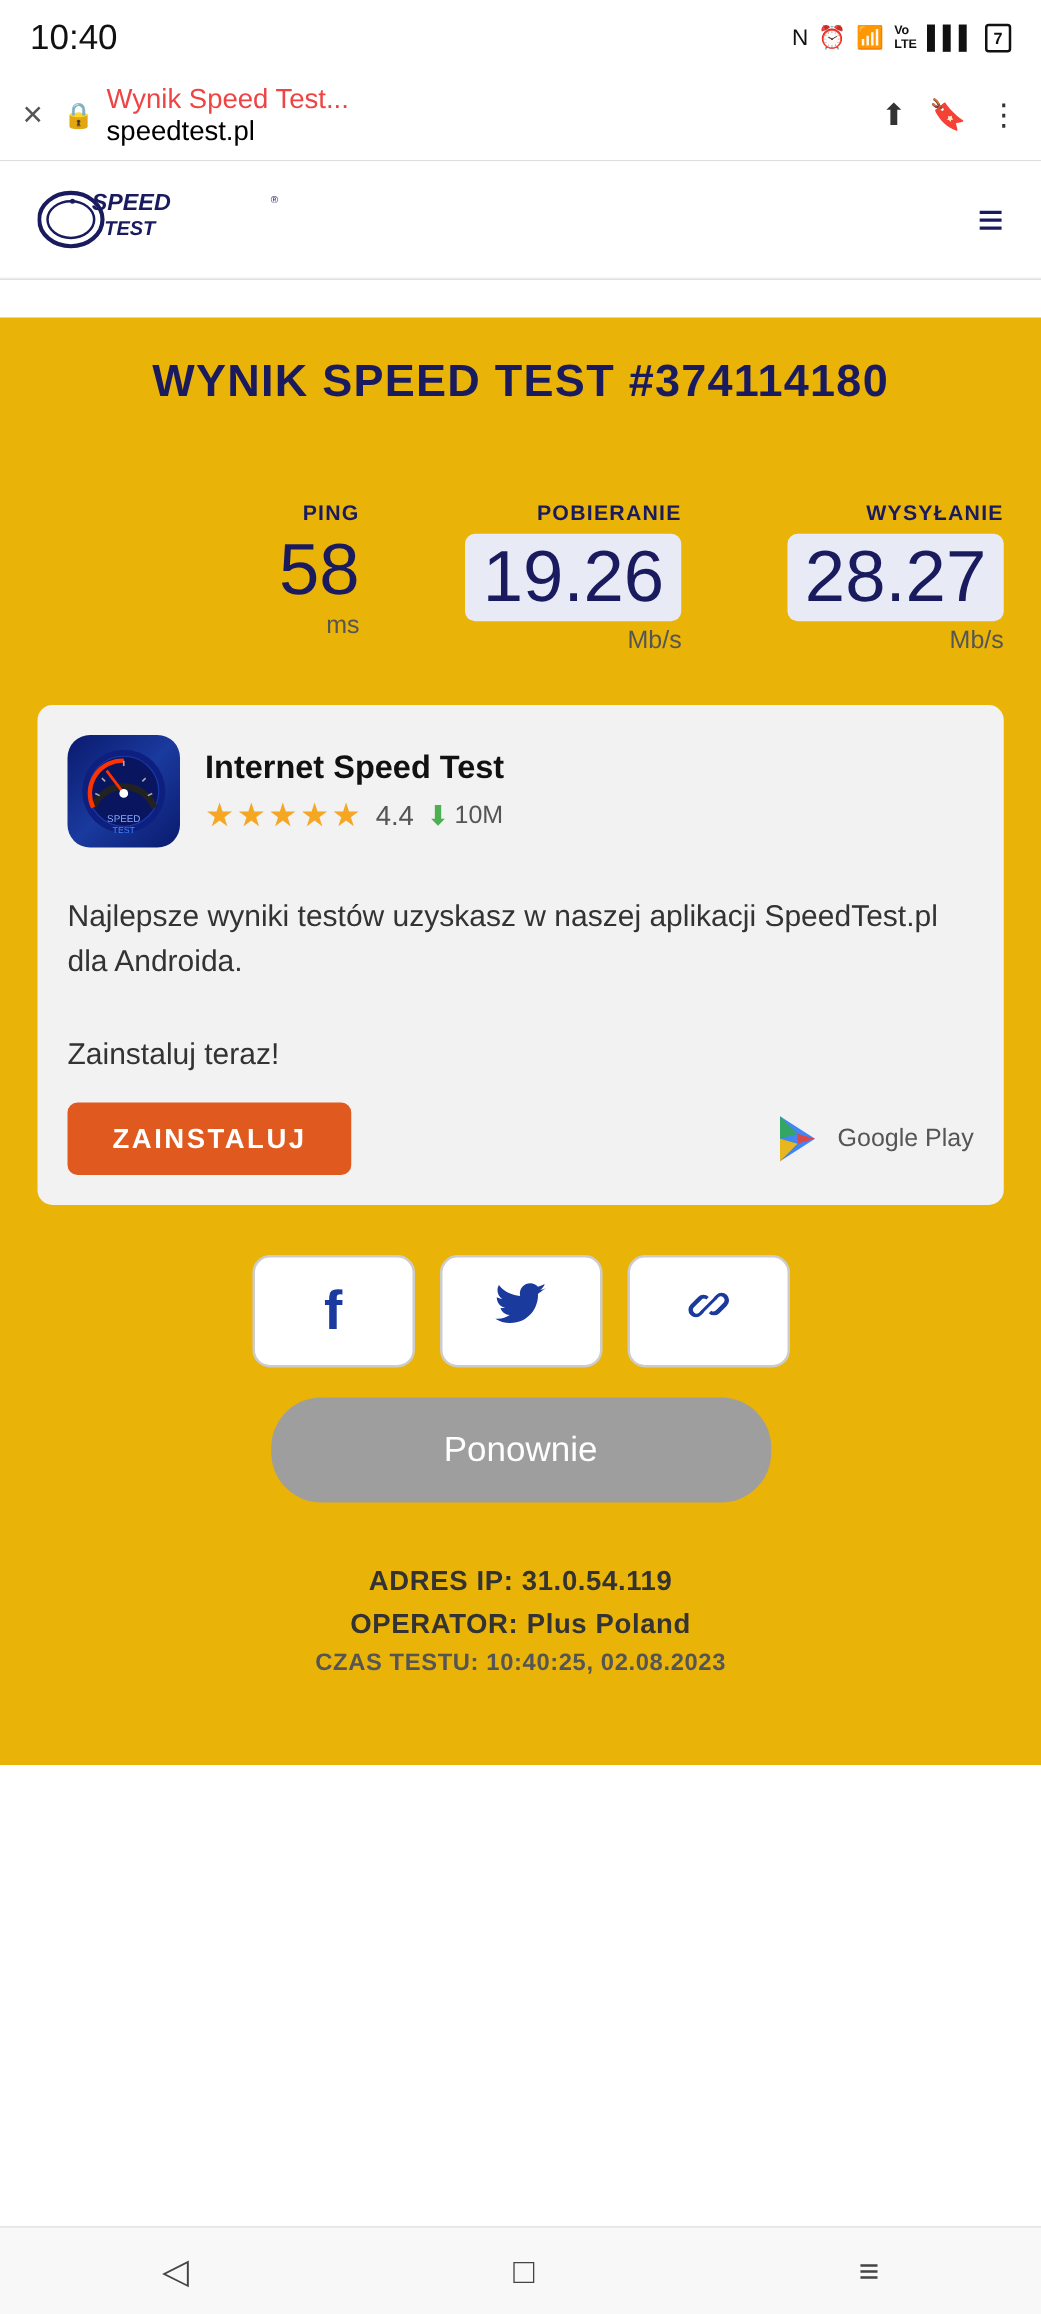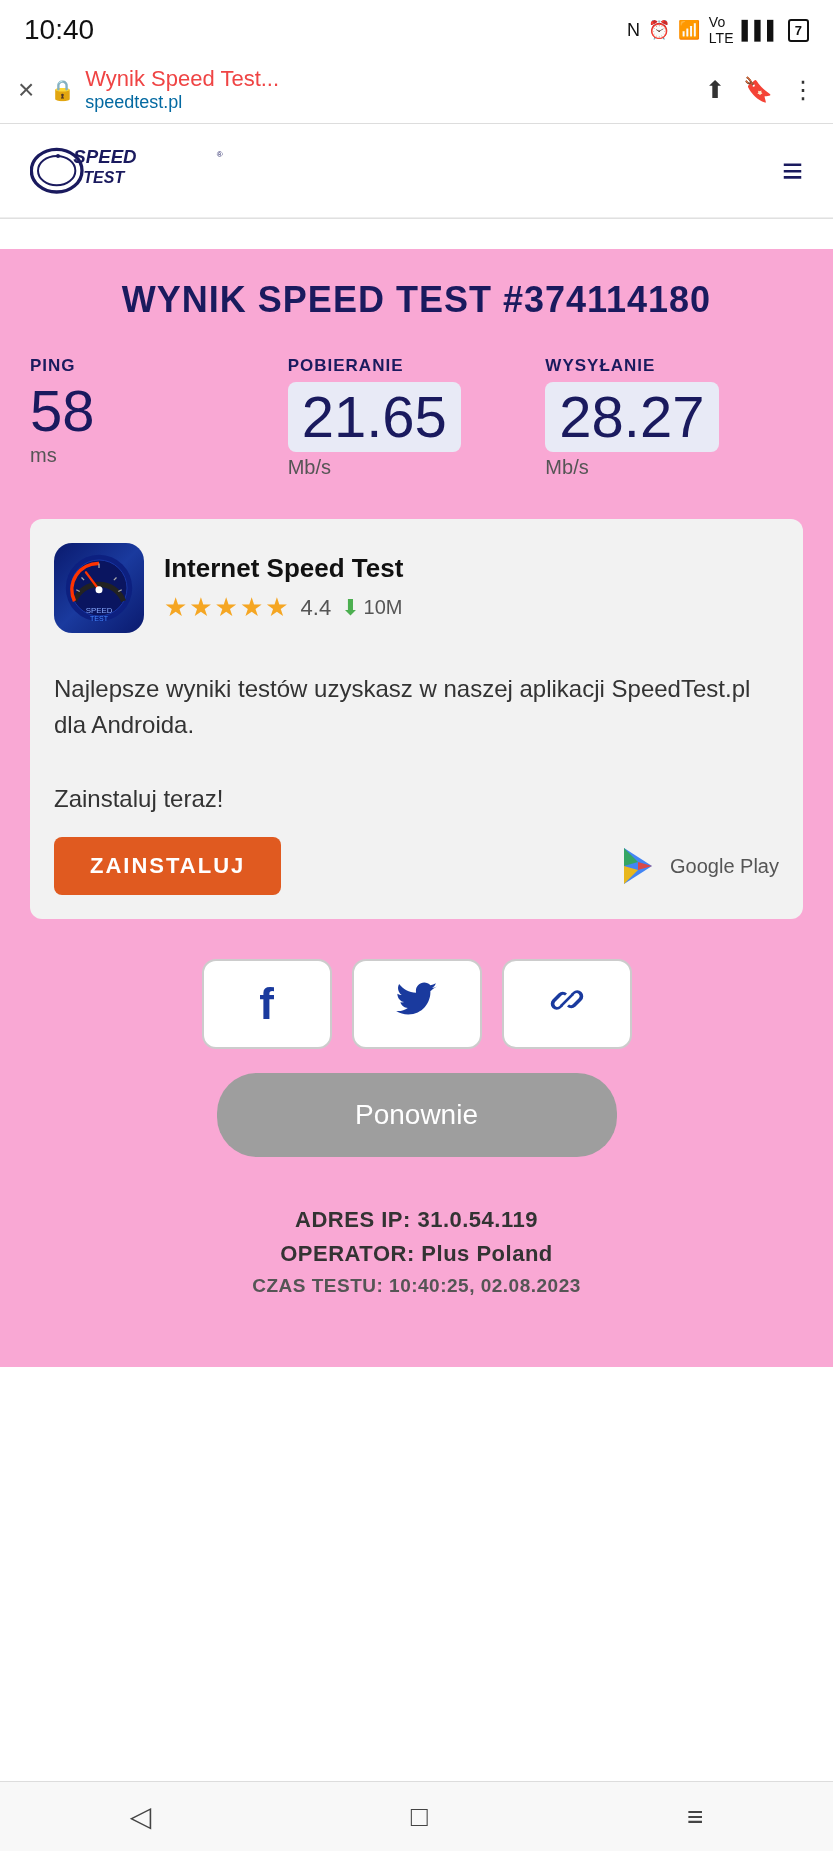--- a/index.html
+++ b/index.html
@@ -70,22 +70,22 @@
     }
     .browser-title-block {
       display: flex;
       flex-direction: column;
     }
     .browser-title {
       font-size: 22px;
       color: #ef4444;
     }
     .browser-url {
-      font-size: 18px;
-      color: #0369a1;
+      font-size: 22px;
+      color: #000000;
     }
     .browser-actions {
       display: flex;
       gap: 18px;
       align-items: center;
     }
     .browser-action-icon {
       font-size: 24px;
       color: #333;
       cursor: pointer;
@@ -109,43 +109,44 @@
     }
     .hamburger-icon {
       font-size: 36px;
       color: #1a1a5e;
       cursor: pointer;
     }
 
     
     .main-content {
       padding: 30px 30px;
-      background: #f9a8d4;
+      background: #eab308;
     }
 
     
     .page-title {
       text-align: center;
       font-size: 36px;
       font-weight: 900;
       color: #1a1a5e;
       letter-spacing: 1px;
       margin-bottom: 35px;
     }
 
     
     .stats-row {
       display: flex;
       justify-content: space-around;
       align-items: flex-start;
       margin-bottom: 40px;
     }
     .stat-item {
-      text-align: left;
+      text-align: right;
       flex: 1;
+      margin-top: 40px;
     }
     .stat-label {
       font-size: 17px;
       font-weight: 700;
       color: #1a1a5e;
       letter-spacing: 1px;
       margin-bottom: 6px;
     }
     .stat-value {
       font-size: 58px;
@@ -357,21 +358,21 @@
   </style>
 </head>
 <body>
 
 <div class="status-bar">
   <span class="status-time">10:40</span>
   <div class="status-icons">
     <span class="status-icon">N</span>
     <span class="status-icon">⏰</span>
     <span class="status-icon">📶</span>
-    <span class="status-icon" style="font-size:14px;font-weight:normal;">Vo<br style="line-height:0">LTE</span>
+    <span class="status-icon" style="font-size:10px;font-weight:bold;">Vo<br style="line-height:0">LTE</span>
     <span class="status-icon">▌▌▌</span>
     <span class="battery-icon">7</span>
   </div>
 </div>
 
 <div class="browser-bar">
   <span class="browser-close">×</span>
   <div class="browser-url-area">
     <span class="lock-icon">🔒</span>
     <div class="browser-title-block">
@@ -407,21 +408,21 @@
   <h1 class="page-title">WYNIK SPEED TEST #374114180</h1>
 
   <div class="stats-row">
     <div class="stat-item">
       <div class="stat-label">PING</div>
       <div class="stat-value">58</div>
       <div class="stat-unit">ms</div>
     </div>
     <div class="stat-item">
       <div class="stat-label">POBIERANIE</div>
-      <div class="stat-value highlighted">21.65</div>
+      <div class="stat-value highlighted">19.26</div>
       <div class="stat-unit">Mb/s</div>
     </div>
     <div class="stat-item">
       <div class="stat-label">WYSYŁANIE</div>
       <div class="stat-value highlighted">28.27</div>
       <div class="stat-unit">Mb/s</div>
     </div>
   </div>
 
   <div class="promo-card">

